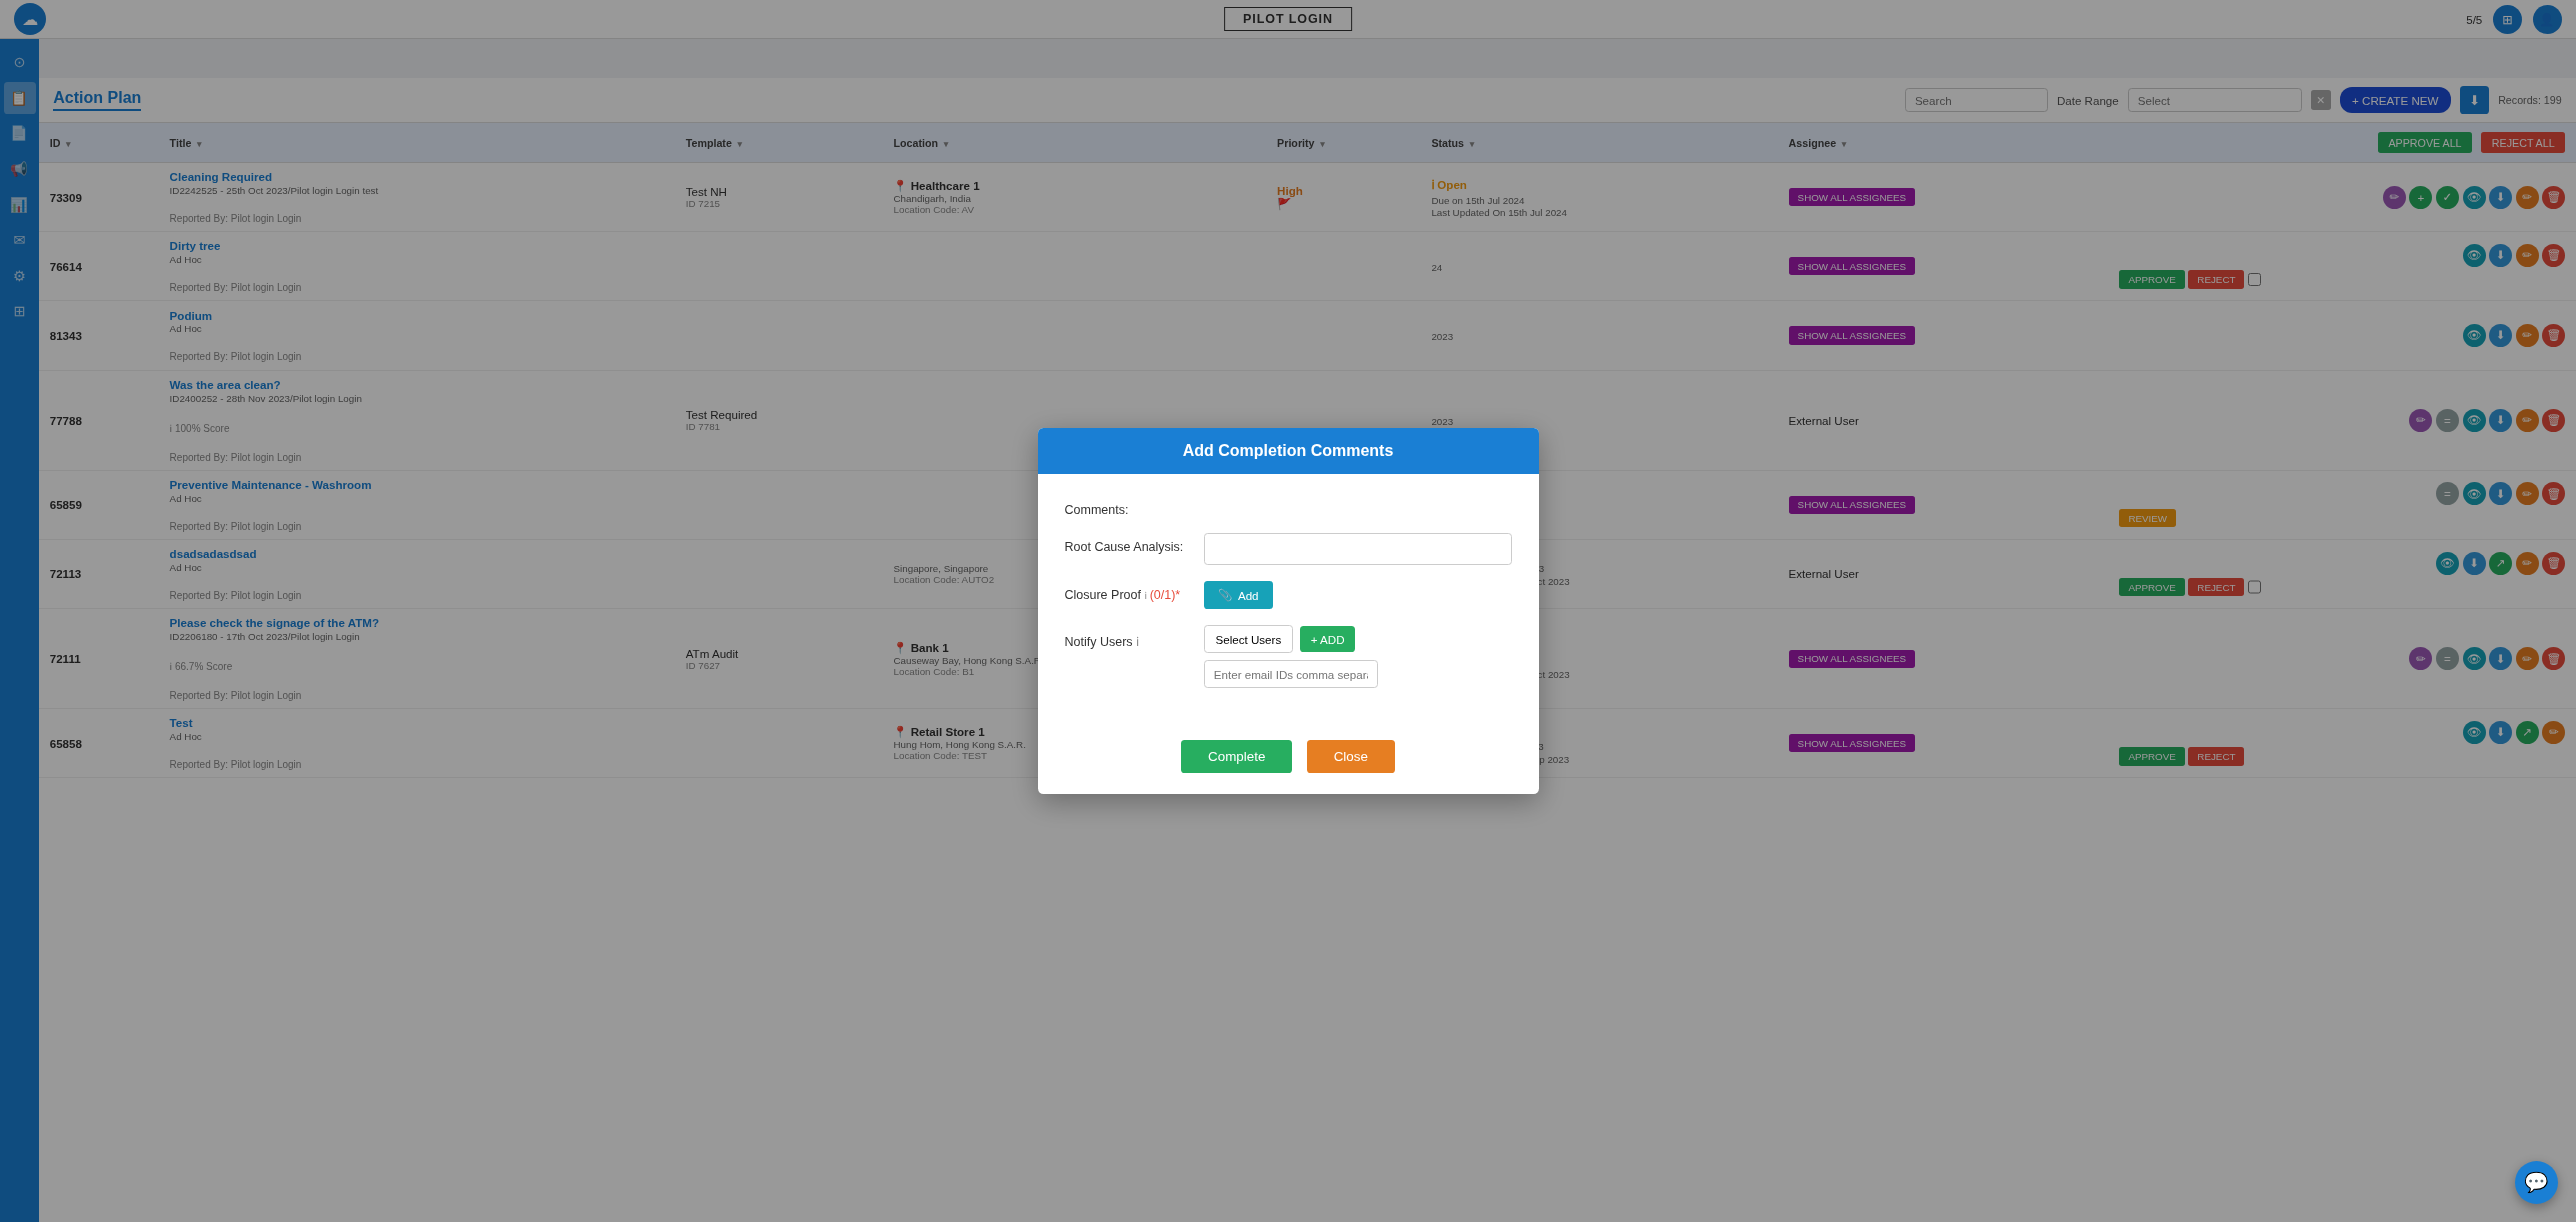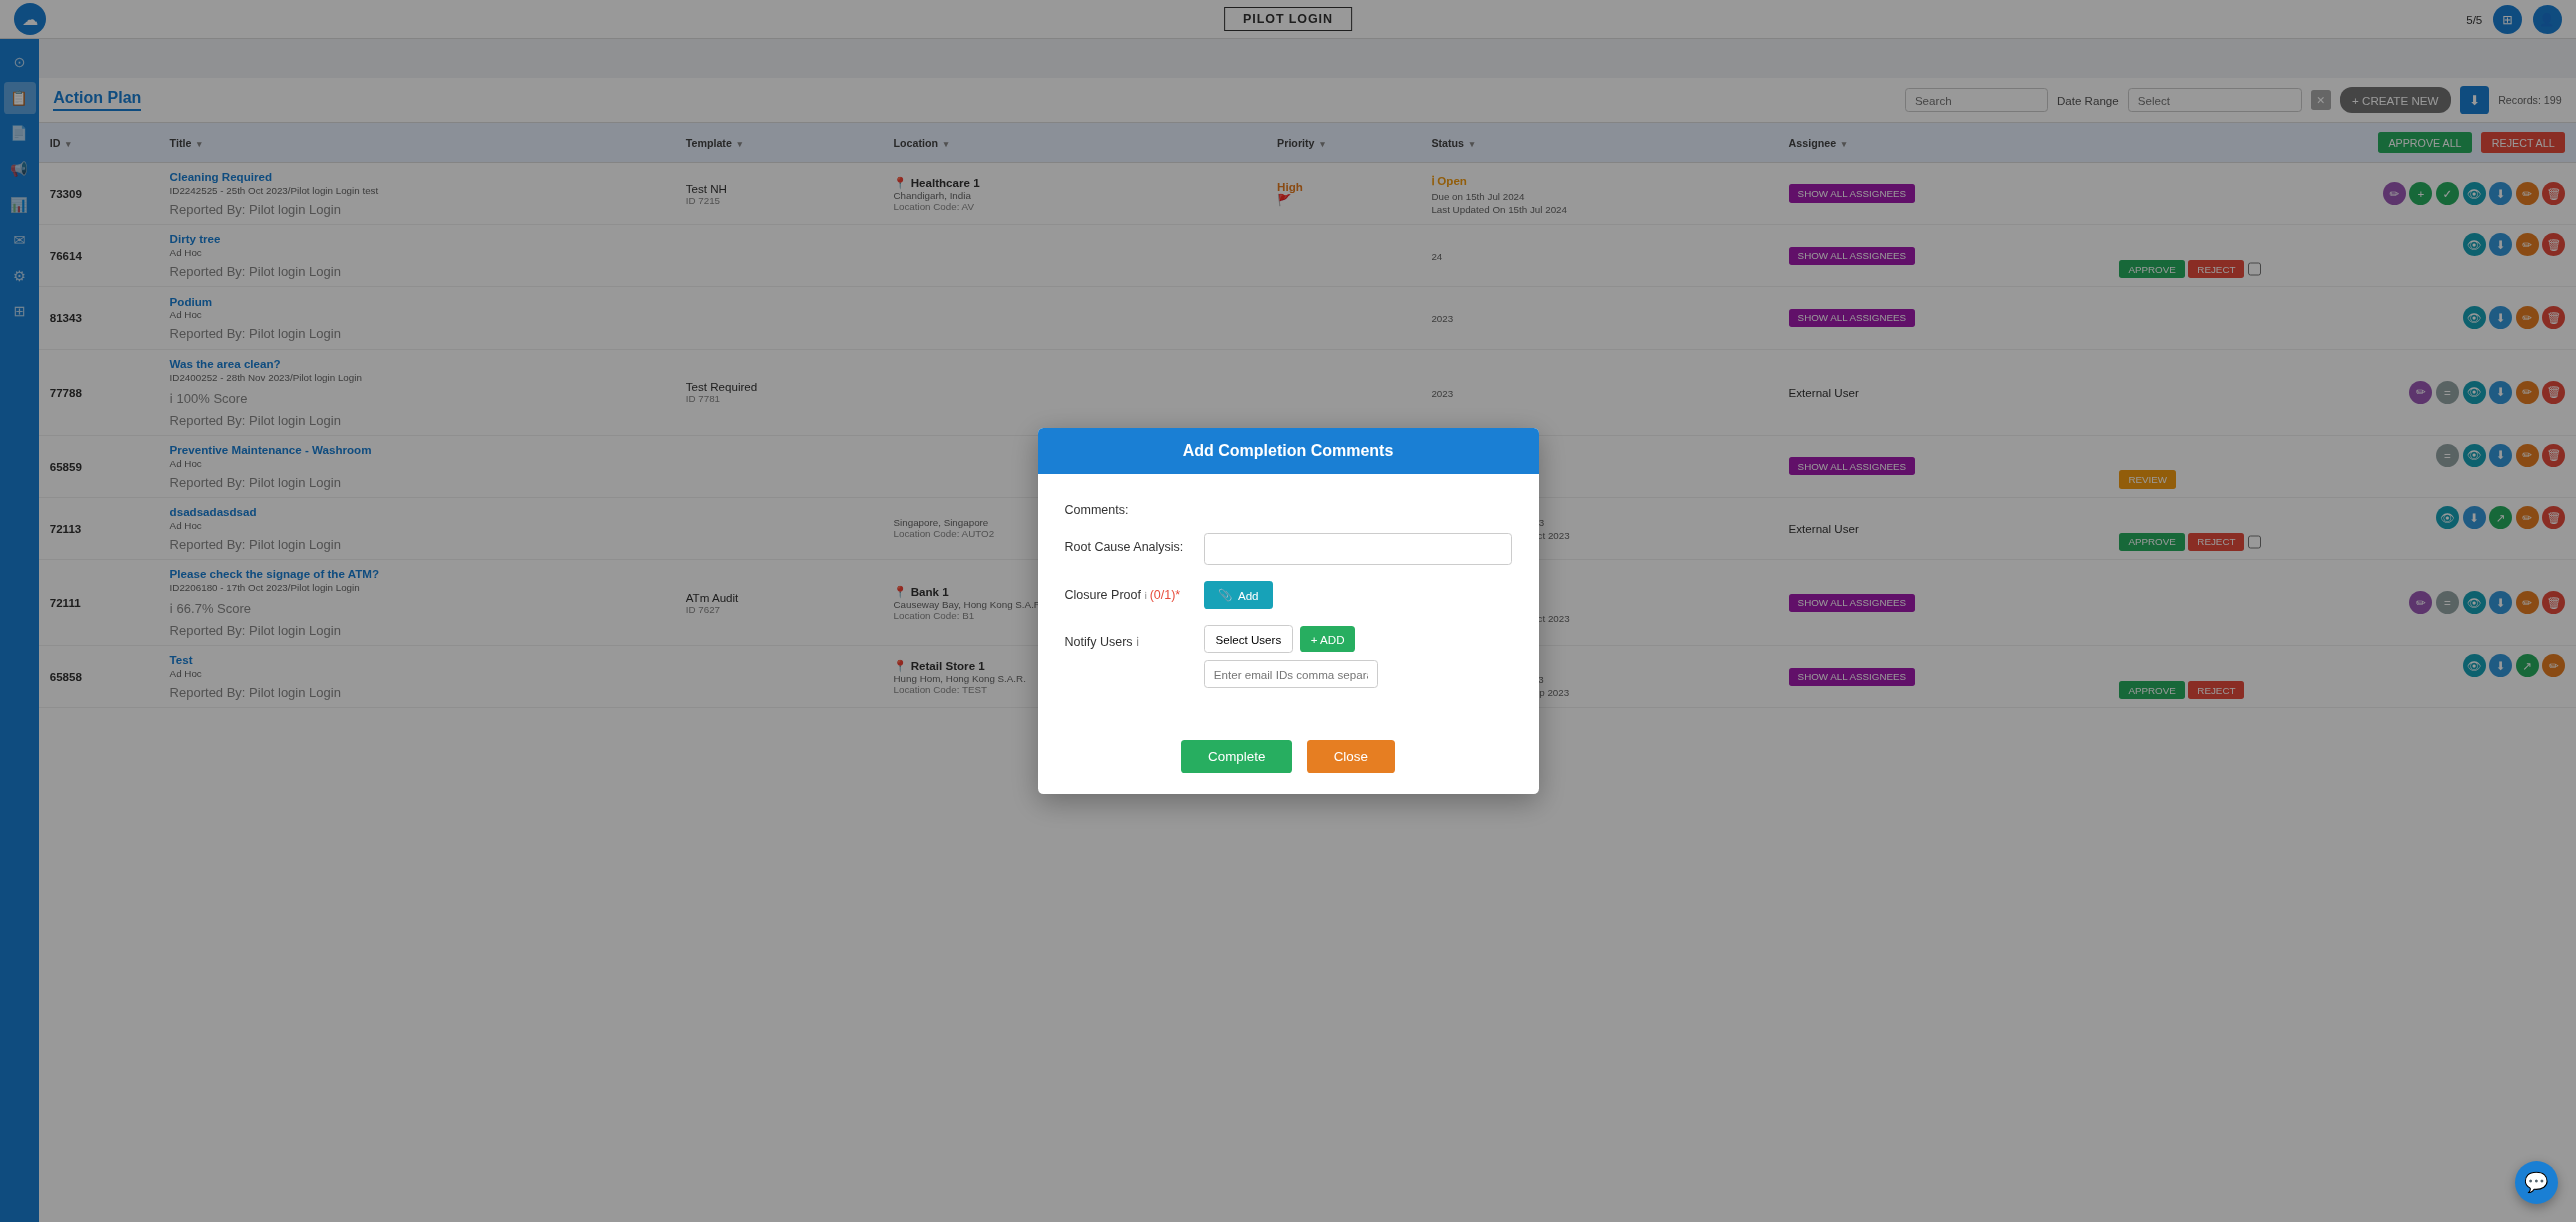--- a/index.html
+++ b/index.html
@@ -85,21 +85,21 @@
     .date-select {
       border: 0.9px solid #ccc;
       border-radius: 3.6px;
       padding: 4.5px 9px;
       font-size: 11.6px;
       color: #aaa;
       min-width: 107px;
     }
     .clear-btn { background: #aaa; color: white; border: none; border-radius: 2.7px; padding: 3.6px 5.4px; cursor: pointer; font-size: 10.7px; }
     .create-new-btn {
-      background: #737373;
+      background: #1d4ed8;
       color: white;
       border: none;
       border-radius: 12px;
       padding: 6.3px 12.5px;
       font-size: 11.6px;
       cursor: pointer;
       display: flex; align-items: center; gap: 3.6px;
     }
     .download-btn {
       background: #1a7fd4;
@@ -127,21 +127,21 @@
       color: #444;
       border-bottom: 1.8px solid #ddd;
       white-space: nowrap;
     }
     th .sort-icon { color: #888; margin-left: 2.7px; font-size: 9px; }
     td { padding: 7.2px 10.7px; border-bottom: 0.9px solid #eee; vertical-align: middle; }
 
     .id-cell { font-weight: bold; color: #333; font-size: 11.6px; }
     .title-main { font-weight: bold; font-size: 11.6px; color: #1a7fd4; }
     .title-sub { font-size: 9.8px; color: #666; margin-top: 1.8px; }
-    .title-sub2 { font-size: 13px; color: #888; margin-top: 6px; }
+    .title-sub2 { font-size: 10px; color: #888; margin-top: 17px; }
     .template-name { font-size: 11.6px; color: #333; }
     .template-id { font-size: 9.8px; color: #888; }
     .location-name { font-weight: 600; font-size: 11.6px; color: #333; }
     .location-sub { font-size: 9.8px; color: #666; }
     .location-code { font-size: 9.8px; color: #888; }
     .loc-pin { color: #1a7fd4; margin-right: 2.7px; }
     .priority-high { color: #e67e22; font-weight: bold; font-size: 11.6px; }
     .priority-urgent { color: #e74c3c; font-weight: bold; font-size: 11.6px; }
     .flag-icon { display: inline-block; }
 

